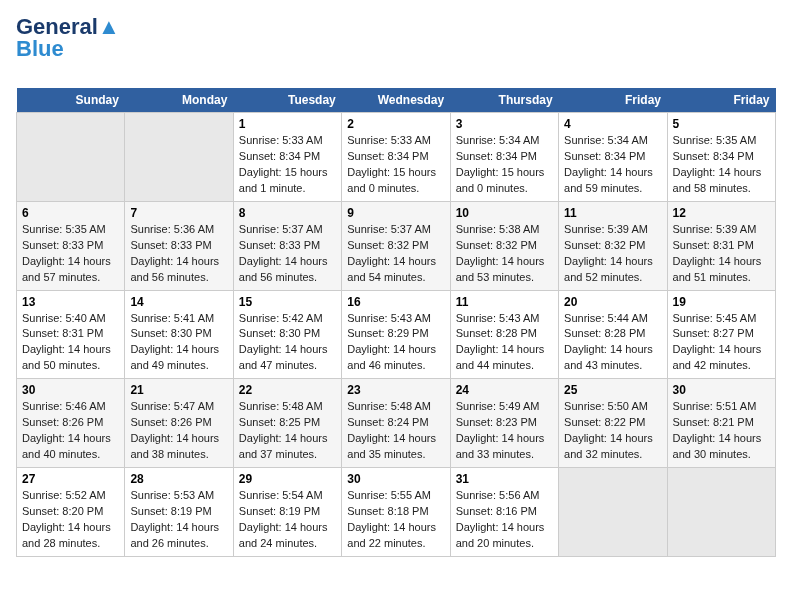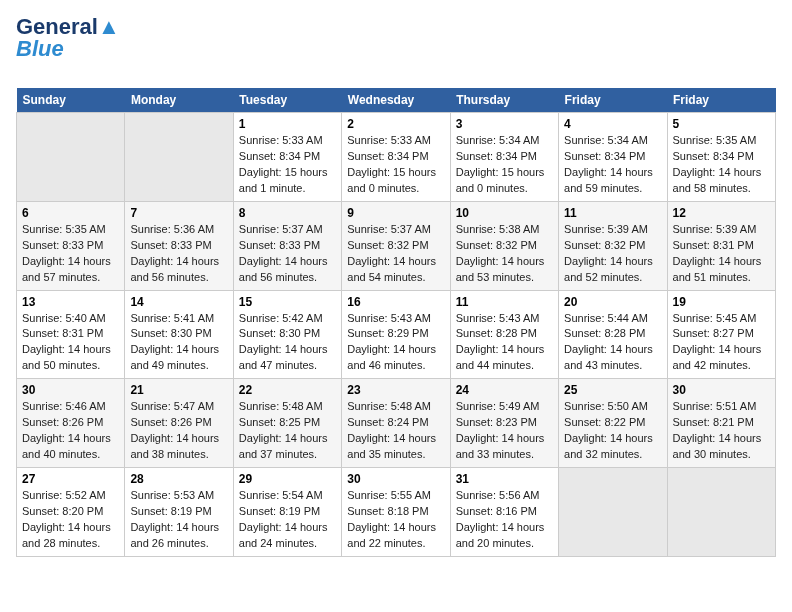--- a/index.html
+++ b/index.html
@@ -43,21 +43,21 @@
       color: #444;
     }
     .calendar {
       width: 100%;
       border-collapse: collapse;
       font-size: 11px;
     }
     .calendar th {
       background-color: #3060a0;
       color: #fff;
-      text-align: left;
+      text-align: right;
       padding: 5px 6px;
       font-size: 12px;
       font-weight: bold;
     }
     .calendar td {
       border: 1px solid #ccc;
       vertical-align: top;
       padding: 4px 5px;
       width: 107px;
       min-height: 70px;
@@ -80,21 +80,21 @@
       line-height: 1.45;
     }
     .row-even td { background: #f0f0f0; }
   </style>
 </head>
 <body>
 
 <div class="header">
   <div class="logo">
     <div class="logo-text">
-      General<span>▲</span><br><span style="color:#2e8bd0;font-style:italic;">Blue</span>
+      General<span>▲</span><br><span style="color:#2e8bd0;">Blue</span>
     </div>
   </div>
   <div class="title-block">
     <div class="main-title"></div>
     <div class="subtitle"></div>
   </div>
 </div>
 
 <table class="calendar">
   <thead>

